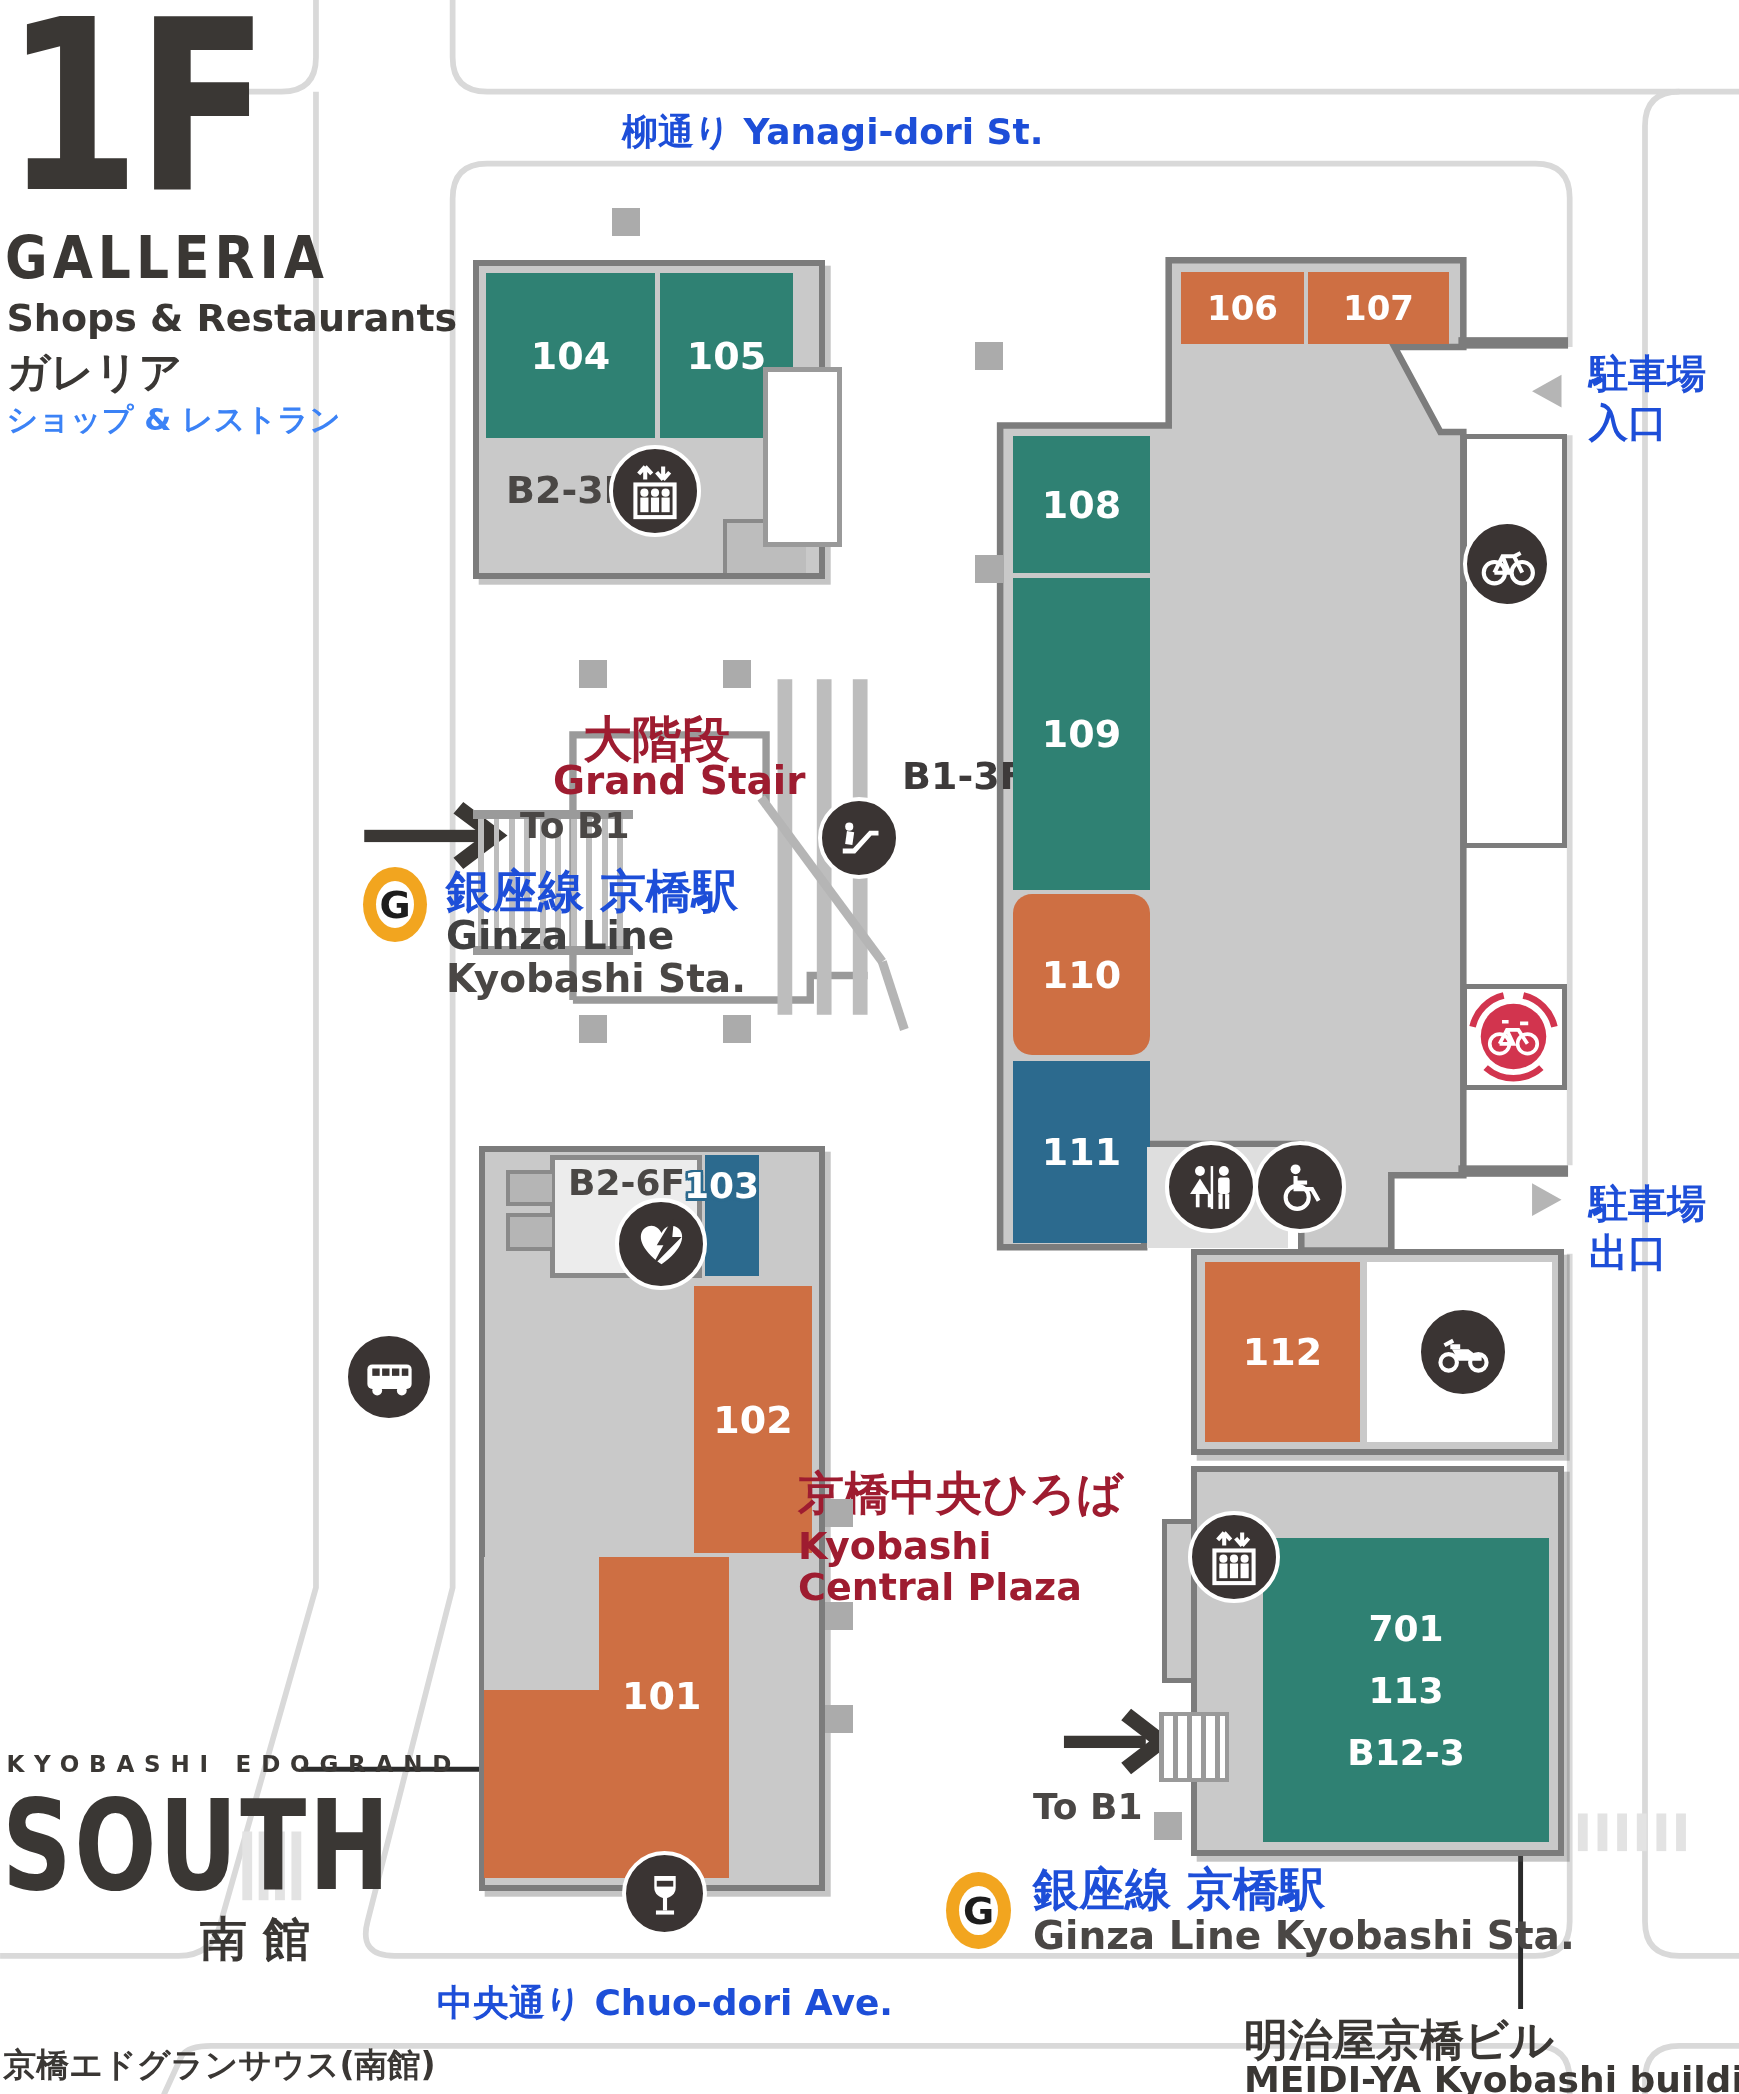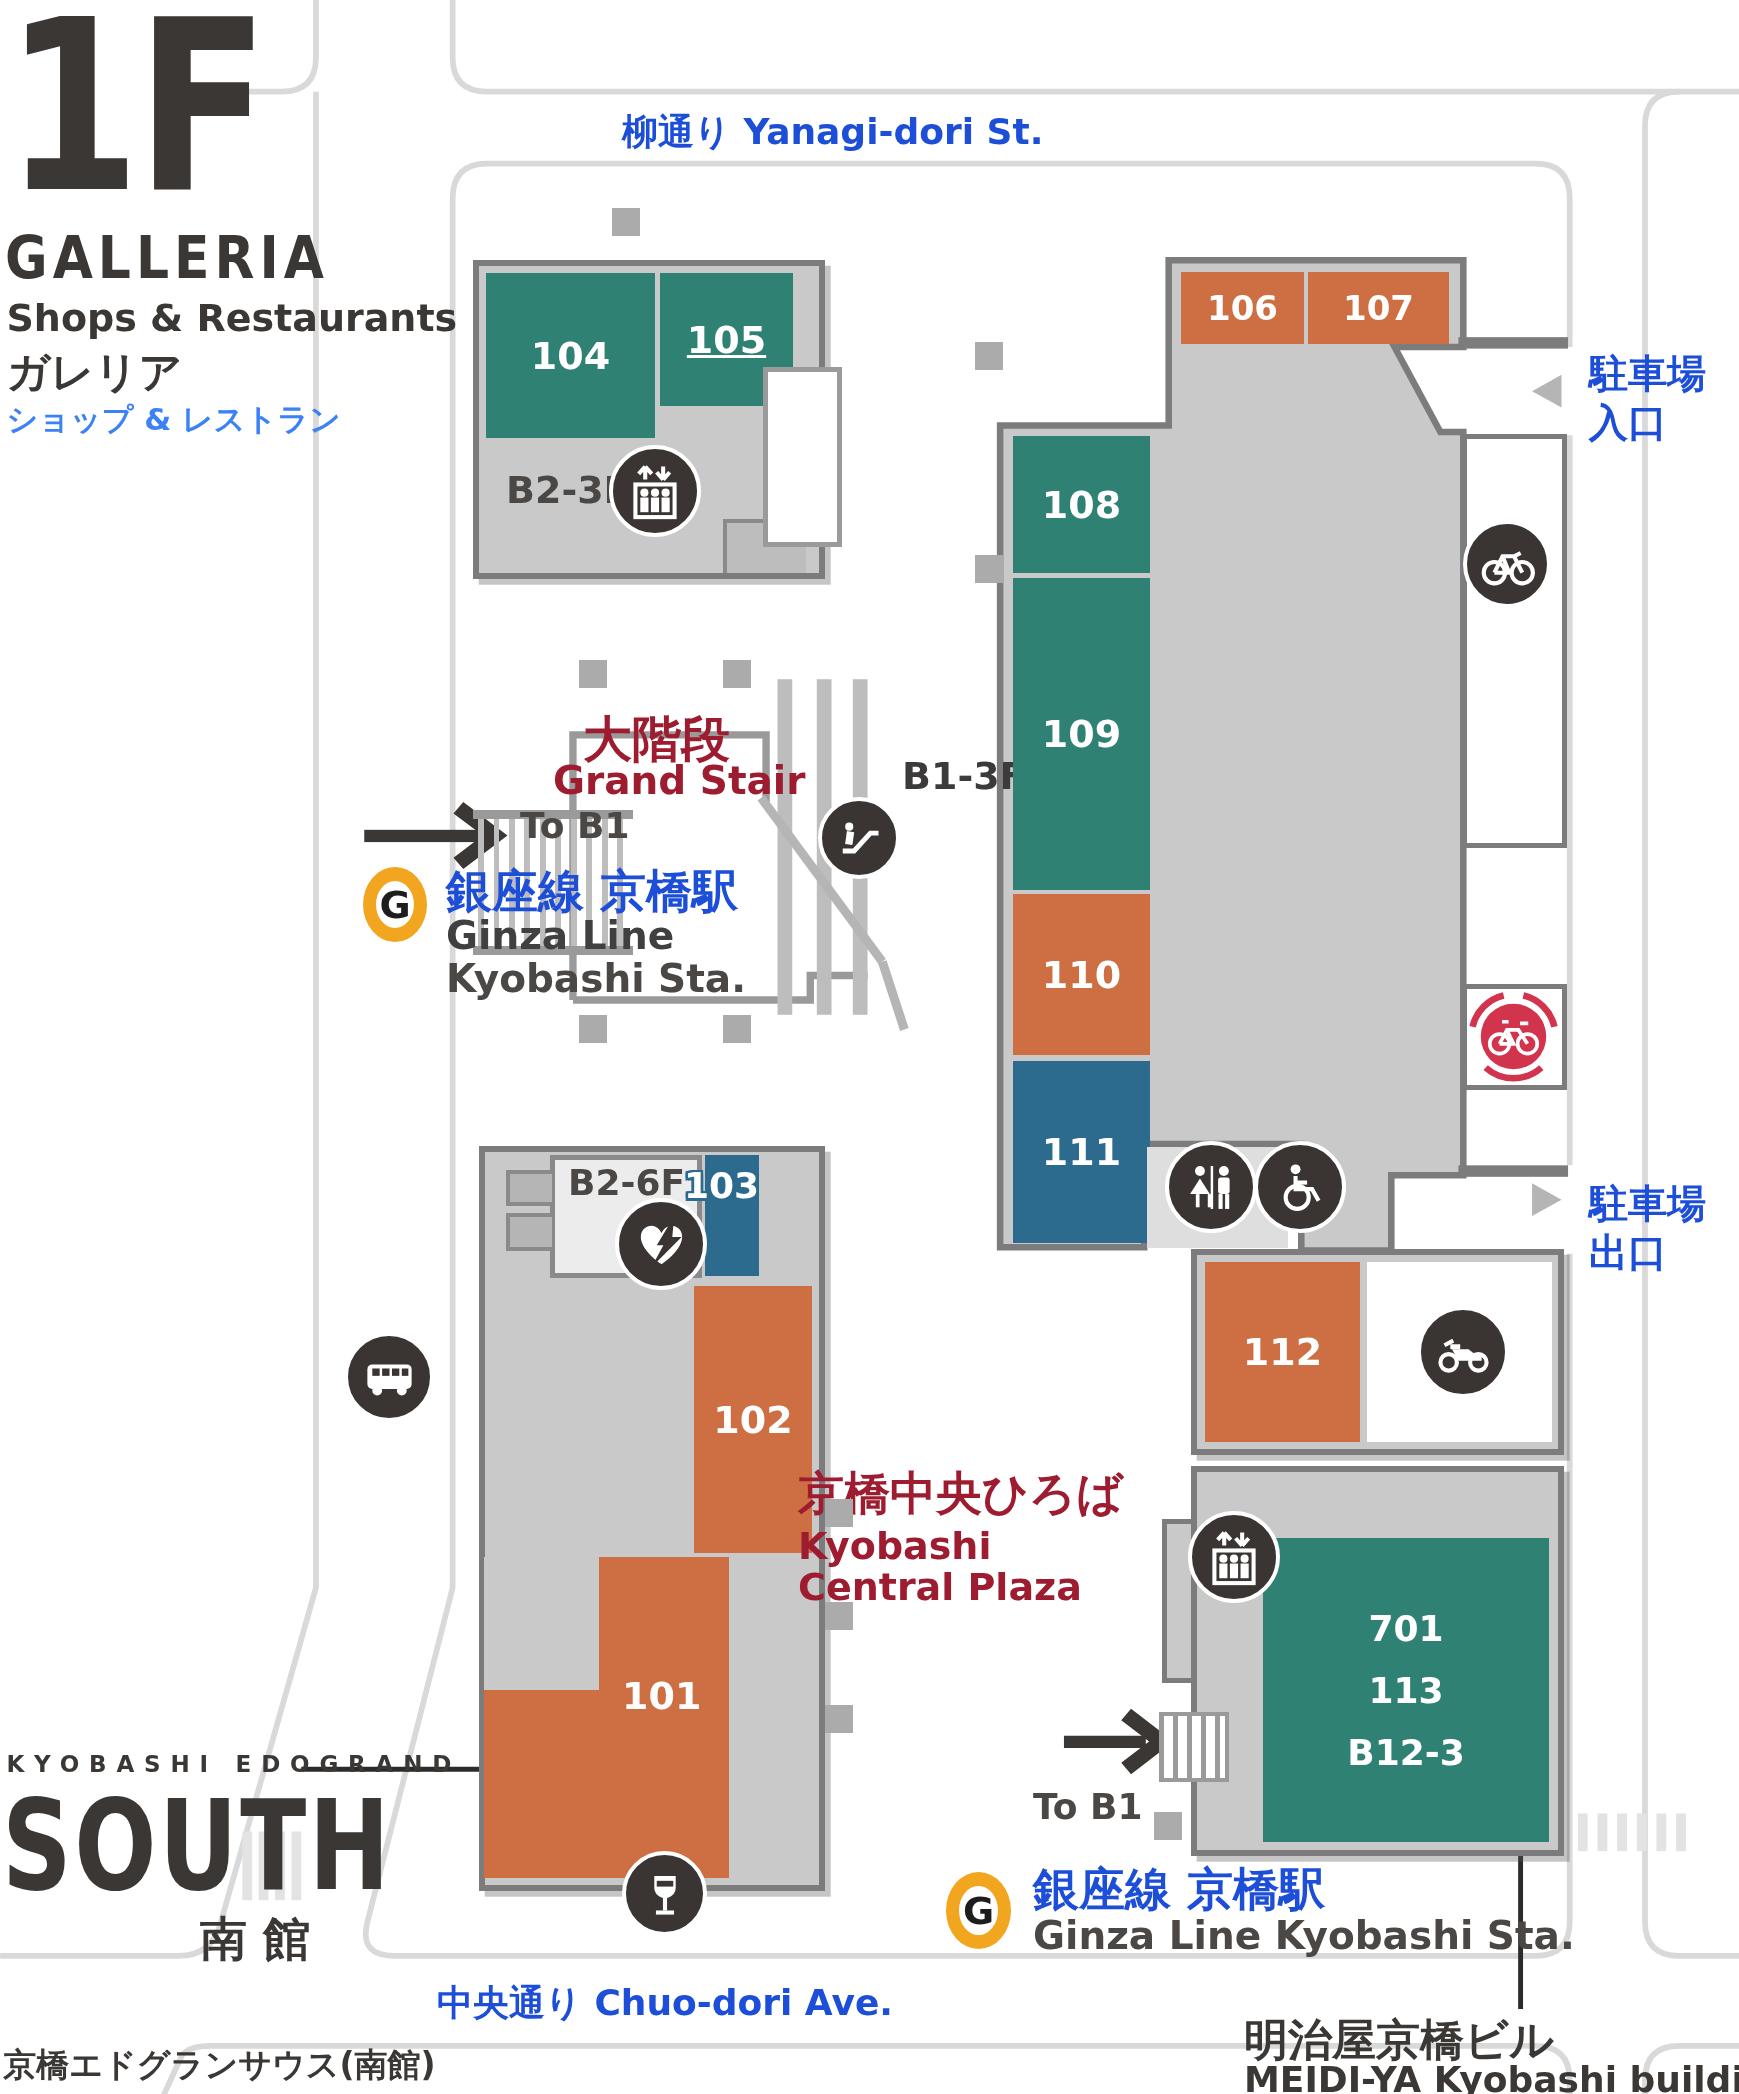--- a/index.html
+++ b/index.html
@@ -74,21 +74,21 @@
   <div class="t" style="left:6.5px;top:344px;font-size:43px;color:#3a3734;">ガレリア</div>
   <div class="t" style="left:6.5px;top:399px;font-size:31px;color:#3b82f6;">ショップ &amp; レストラン</div>
 
   <div class="t" style="left:622px;top:108px;font-size:36px;">柳通り  Yanagi-dori St.</div>
   <div class="t" style="left:437px;top:1979px;font-size:36px;">中央通り  Chuo-dori Ave.</div>
 
   <div class="bldg" style="left:473px;top:260px;width:352px;height:319px;"></div>
   <div class="room teal" style="left:486px;top:273px;width:169px;height:165px;">
       <span>104</span>
     </div>
-  <div class="room teal" style="left:660px;top:273px;width:133px;height:133px;text-decoration:underline;">
+  <div class="room teal" style="left:660px;top:273px;width:133px;height:165px;">
       <span>105</span>
     </div>
   <div class="abs" style="left:723px;top:519px;width:83px;height:54px;background:#bdbdbd;border:4.9px solid #8a8a8a;border-right:none;border-bottom:none;"></div>
   <div class="t" style="left:506px;top:468px;font-size:38px;color:#4a4745;">B2-3F</div>
 
   <div class="icon" style="left:609px;top:445px;width:92px;height:92px;">
     <svg width="62" height="62" viewBox="-38 -38 76 76">
       <g stroke="#fff" stroke-width="5" fill="none">
         <path d="M -12,-14 V -30 M -12,-30 l -8,9 M -12,-30 l 8,9"></path>
         <path d="M 10,-30 V -14 M 10,-14 l -8,-9 M 10,-14 l 8,-9"></path>
@@ -172,21 +172,21 @@
     </div>
   <div class="room orange" style="left:1308px;top:272px;width:141px;height:72px;font-size:34px;">
       <span>107</span>
     </div>
   <div class="room teal" style="left:1013px;top:436px;width:137px;height:137px;">
       <span>108</span>
     </div>
   <div class="room teal" style="left:1013px;top:578px;width:137px;height:312px;">
       <span>109</span>
     </div>
-  <div class="room orange" style="left:1013px;top:894px;width:137px;height:161px;">
+  <div class="room orange" style="left:1013px;top:894px;width:137px;height:161px;border-radius:19px;">
       <span>110</span>
     </div>
   <div class="room blue" style="left:1013px;top:1061px;width:137px;height:182px;">
       <span>111</span>
     </div>
 
   <div class="whitebox" style="left:1462px;top:434px;width:105px;height:414px;border-color:#7c7c7c;"></div>
   <div class="icon" style="left:1463px;top:520px;width:88px;height:88px;">
     <svg width="59" height="59" viewBox="-36 -36 72 72">
       <g stroke="#fff" stroke-width="5" fill="none">

